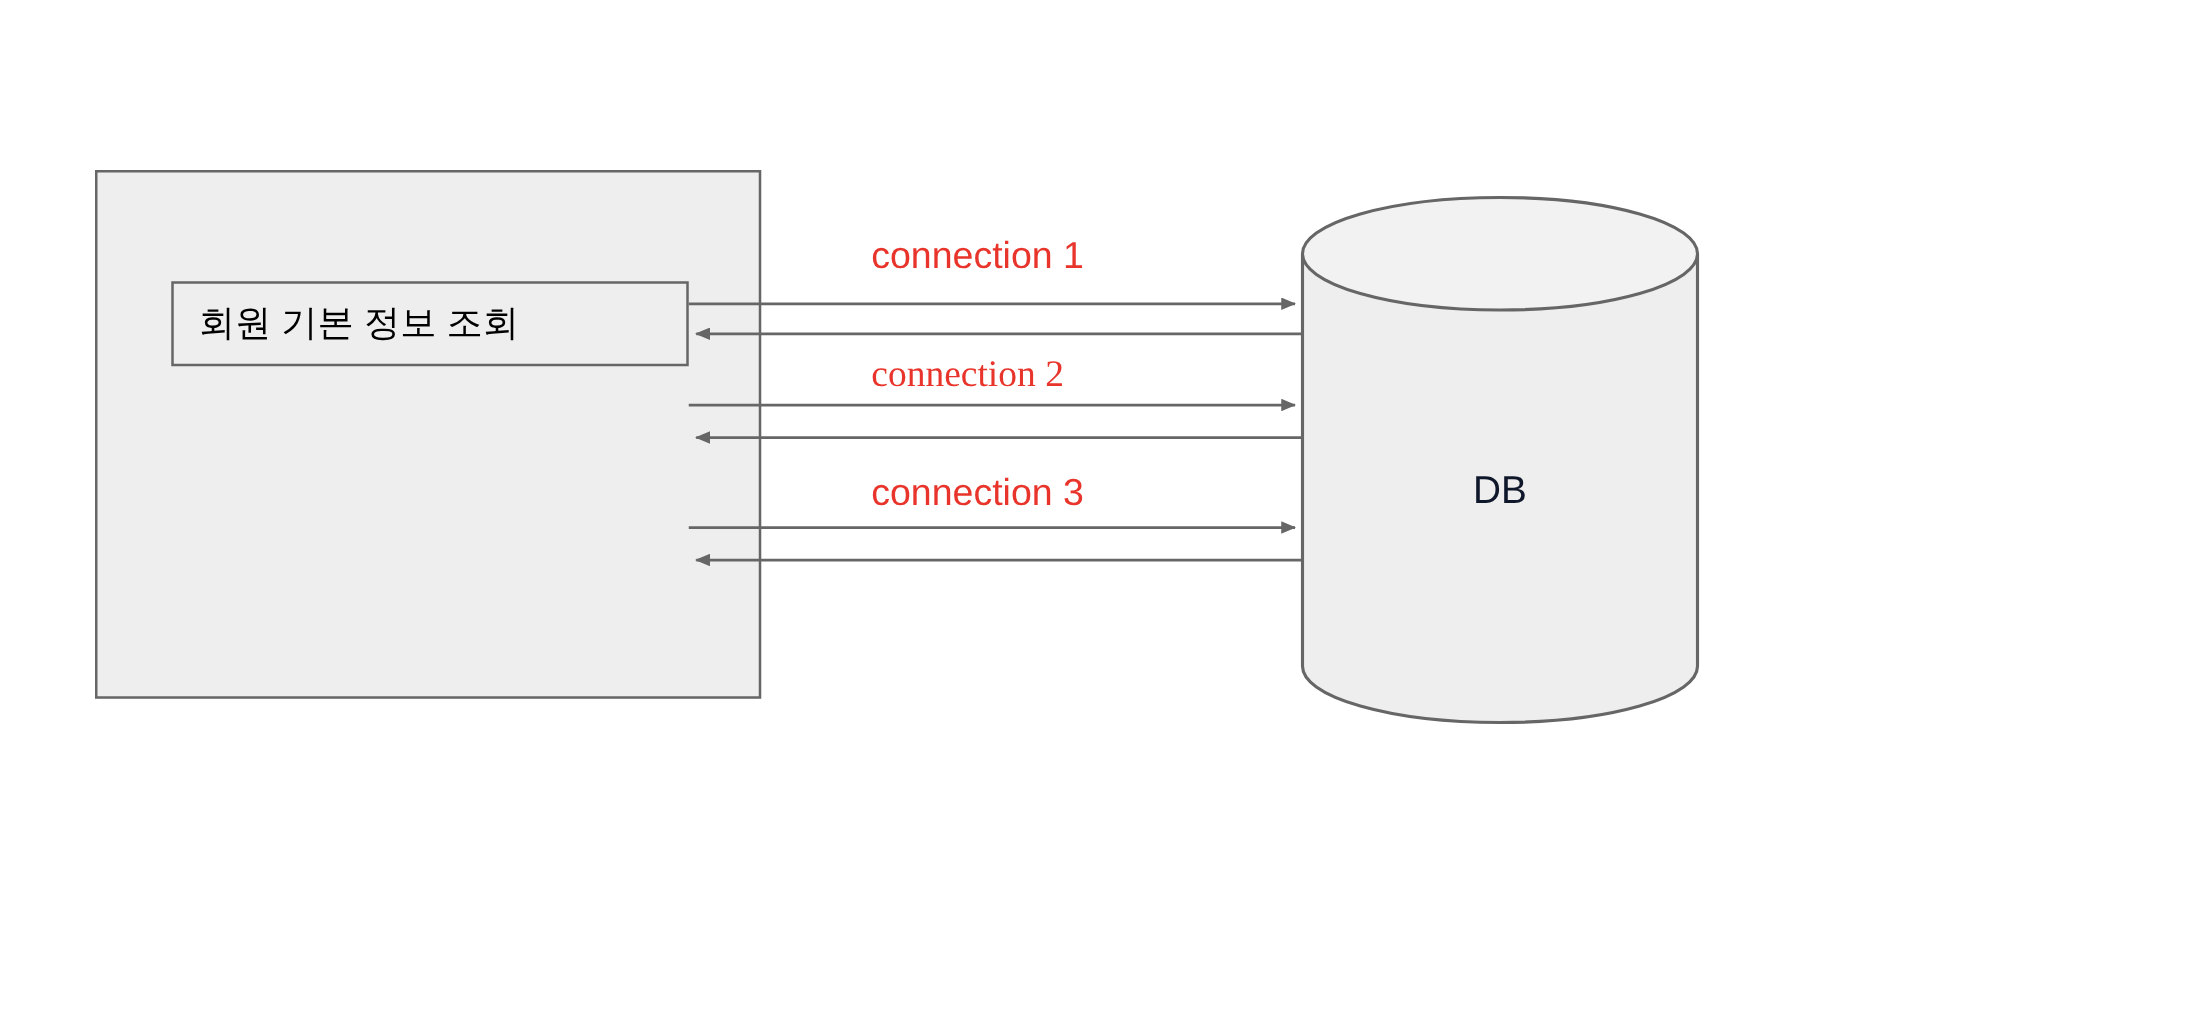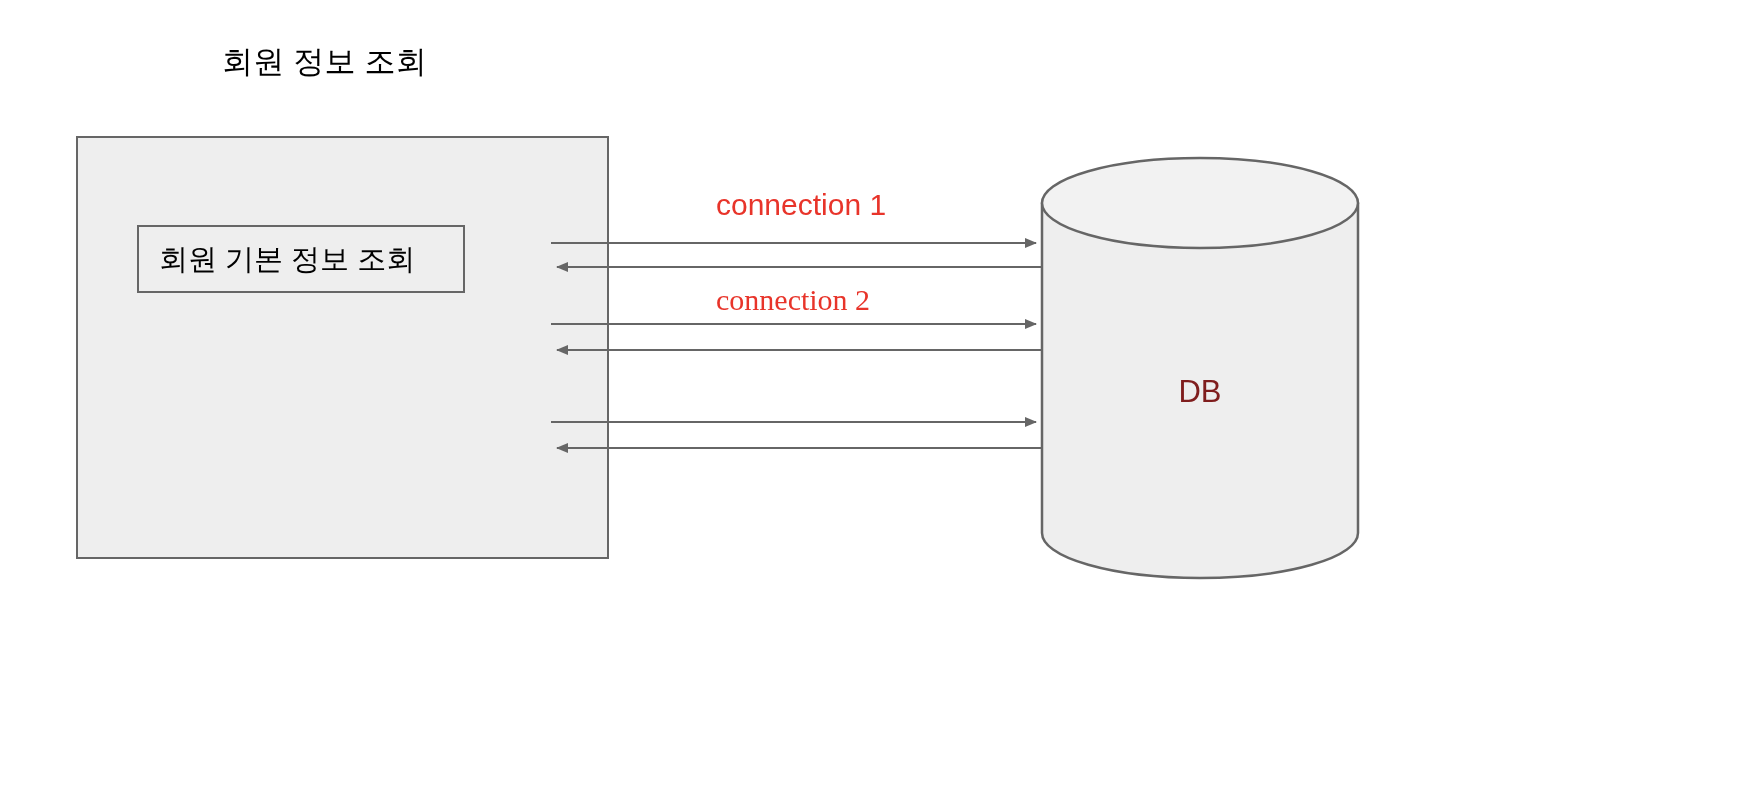--- a/index.html
+++ b/index.html
@@ -41,21 +41,21 @@
     top: 136px;
     width: 533px;
     height: 423px;
     background: #eeeeee;
     border: 2px solid #666666;
     box-sizing: border-box;
   }
   .service-box {
     position: absolute;
     left: 137px;
-    width: 328px;
+    width: 414px;
     height: 68px;
     background: #eeeeee;
     border: 2px solid #666666;
     box-sizing: border-box;
     display: flex;
     align-items: center;
   }
   .service-box .label {
     padding-left: 20px;
     font-size: 29px;
@@ -67,43 +67,41 @@
   .service-box-2 { top: 315px; }
   .service-box-3 { top: 403px; }
 
   .conn-label {
     position: absolute;
     font-size: 30px;
     line-height: 38px;
     color: #e8342a;
     white-space: nowrap;
     text-align: center;
-    margin-left: 19px;
   }
   .conn-label-1 { left: 697px; top: 186px; }
   .conn-label-2 { left: 697px; top: 281px; font-family: Liberation Serif, serif; }
   .conn-label-3 { left: 697px; top: 376px; }
 
   .db-label {
     position: absolute;
     left: 1155px;
     top: 372px;
     width: 90px;
     text-align: center;
     font-size: 31px;
     line-height: 40px;
-    color: #7f1d1d;
+    color: #0f172a;
   }
 </style>
 </head>
 <body>
 
 <div id="canvas">
 
-  <div class="diagram-title">회원 정보 조회</div>
 
   <div class="container-box"></div>
 
   <div class="service-box service-box-1">
     <span class="label">회원 기본 정보 조회</span>
   </div>
 
 
 
   <svg class="svg-layer" viewBox="0 0 1762 808" xmlns="http://www.w3.org/2000/svg">
@@ -131,16 +129,17 @@
 
     <line x1="1042" y1="350" x2="557" y2="350" stroke="#666666" stroke-width="2.2" marker-end="url(#arrow-left)"></line>
 
     <line x1="551" y1="422" x2="1036" y2="422" stroke="#666666" stroke-width="2.2" marker-end="url(#arrow-right)"></line>
 
     <line x1="1042" y1="448" x2="557" y2="448" stroke="#666666" stroke-width="2.2" marker-end="url(#arrow-left)"></line>
   </svg>
 
   <div class="conn-label conn-label-1">connection 1</div>
   <div class="conn-label conn-label-2">connection 2</div>
+  <div class="conn-label conn-label-3">connection 3</div>
 
   <div class="db-label">DB</div>
 
 </div>
 
 </body></html>

